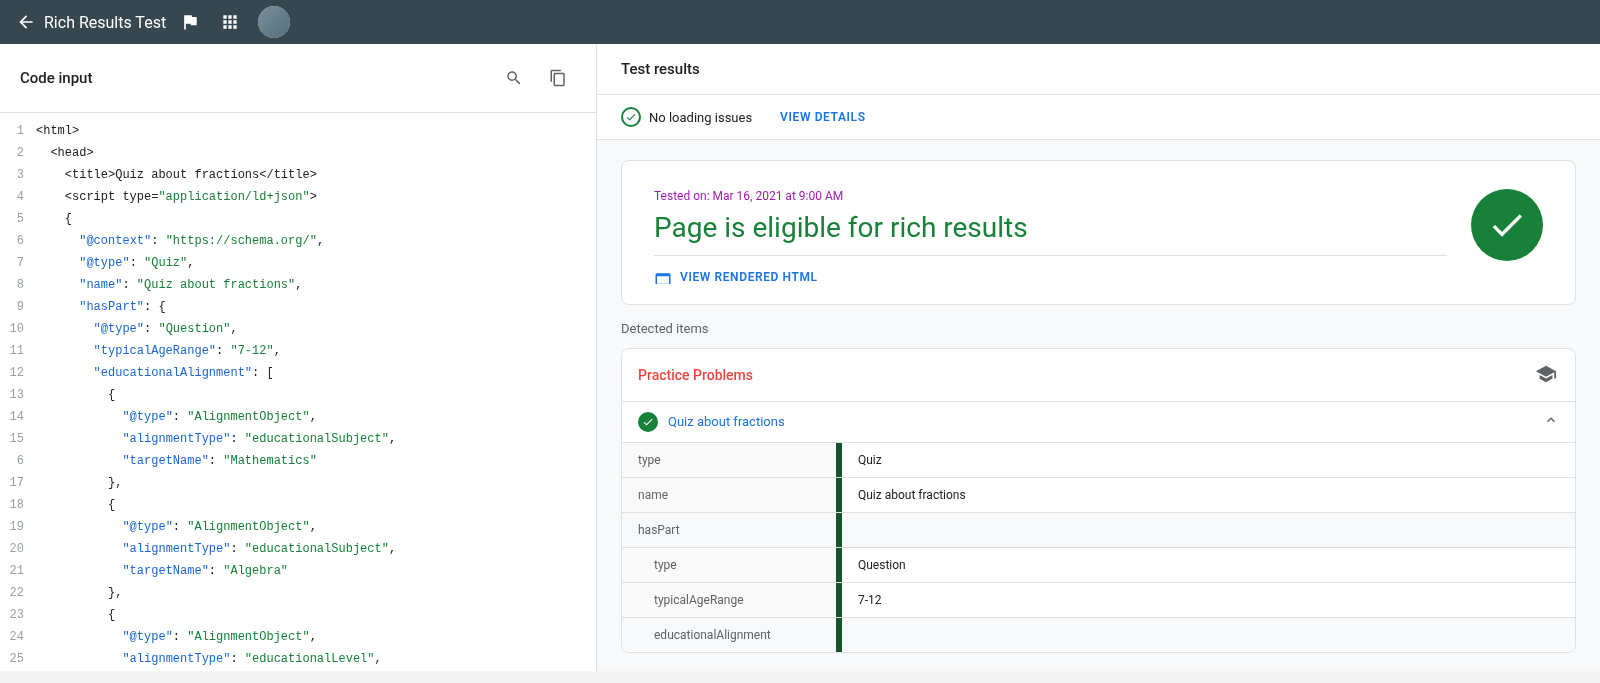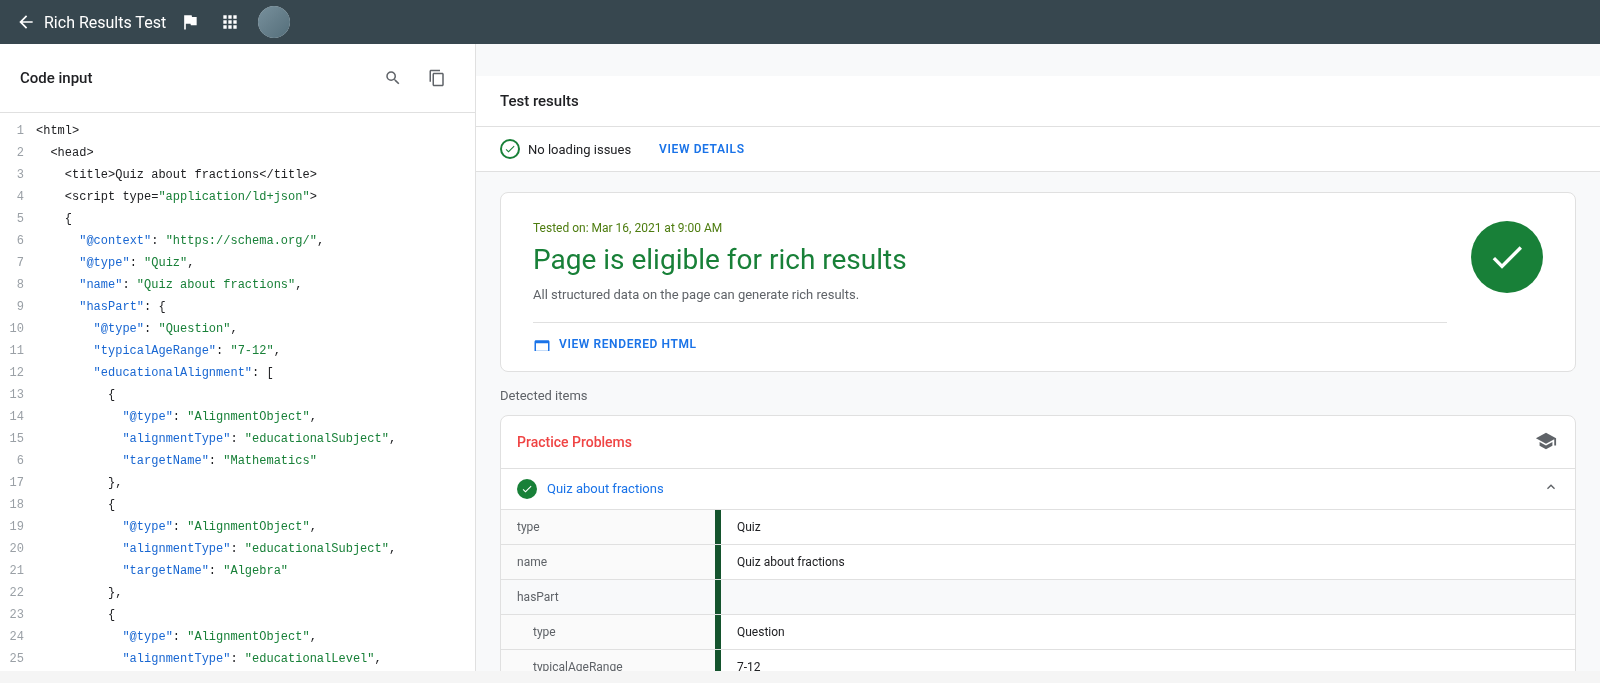--- a/index.html
+++ b/index.html
@@ -54,21 +54,21 @@
     }
 
     
     .main-layout {
       display: flex;
       height: calc(683px - 56px);
     }
 
     
     .left-panel {
-      width: 476px;
+      width: 597px;
       background: #fff;
       border-right: 1px solid #e0e0e0;
       display: flex;
       flex-direction: column;
       flex-shrink: 0;
     }
     .left-panel-header {
       padding: 16px 20px;
       border-bottom: 1px solid #e0e0e0;
       display: flex;
@@ -134,21 +134,20 @@
       flex: 1;
       display: flex;
       flex-direction: column;
       background: #f8f9fa;
       overflow-y: auto;
     }
     .right-panel-header {
       padding: 16px 24px;
       background: #fff;
       border-bottom: 1px solid #e0e0e0;
-      margin-top: 32px;
     }
     .right-panel-title {
       font-size: 15px;
       font-weight: 500;
       color: #202124;
     }
 
     
     .status-bar {
       padding: 12px 24px;
@@ -191,21 +190,21 @@
       border-radius: 8px;
       border: 1px solid #e0e0e0;
       padding: 28px 32px 20px;
       display: flex;
       align-items: flex-start;
       gap: 24px;
     }
     .result-card-content { flex: 1; }
     .result-tested-on {
       font-size: 12px;
-      color: #4d7c0f;
+      color: #a21caf;
       margin-bottom: 8px;
     }
     .result-heading {
       font-size: 28px;
       font-weight: 400;
       color: #188038;
       margin-bottom: 10px;
       line-height: 1.2;
     }
     .result-subtext {
@@ -507,21 +506,20 @@
           </svg>
       </div>
       <span class="status-text">No loading issues</span>
       <a class="view-details-link">VIEW DETAILS</a>
     </div>
 
     <div class="result-card">
       <div class="result-card-content">
         <div class="result-tested-on">Tested on: Mar 16, 2021 at 9:00 AM</div>
         <div class="result-heading">Page is eligible for rich results</div>
-        <div class="result-subtext">All structured data on the page can generate rich results.</div>
         <hr class="result-divider">
         <a class="view-rendered-html">
           <svg width="18" height="14" viewBox="0 0 24 18" fill="#1a73e8">
               <path d="M20 4H4c-1.1 0-2 .9-2 2v12c0 1.1.9 2 2 2h16c1.1 0 2-.9 2-2V6c0-1.1-.9-2-2-2zm0 14H4V8h16v10z"></path>
             </svg>
           <span>VIEW RENDERED HTML</span>
         </a>
       </div>
       <div class="result-icon">
         <div class="check-circle">

